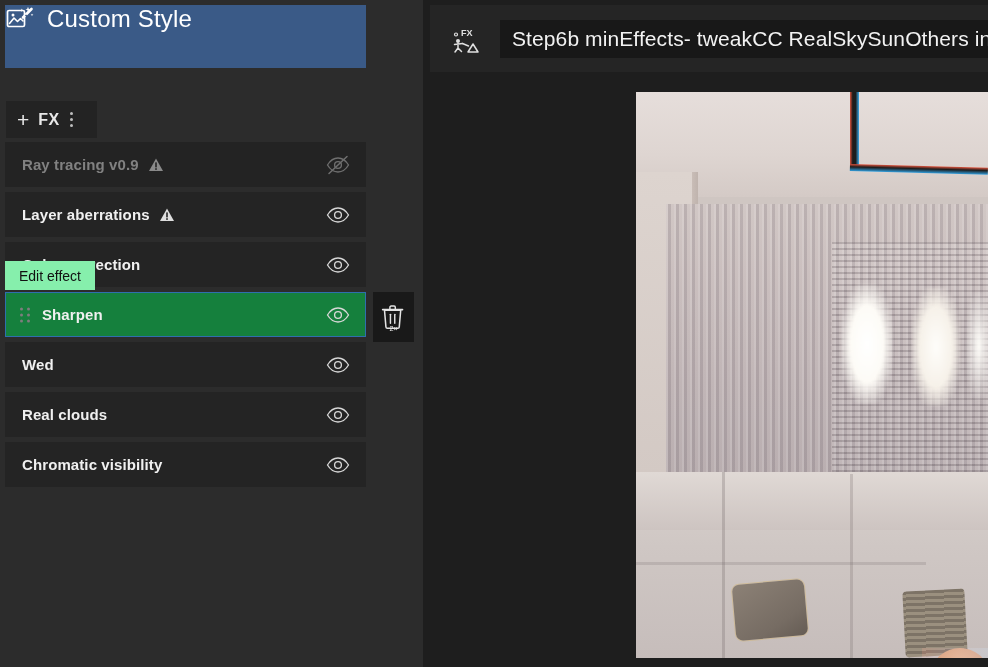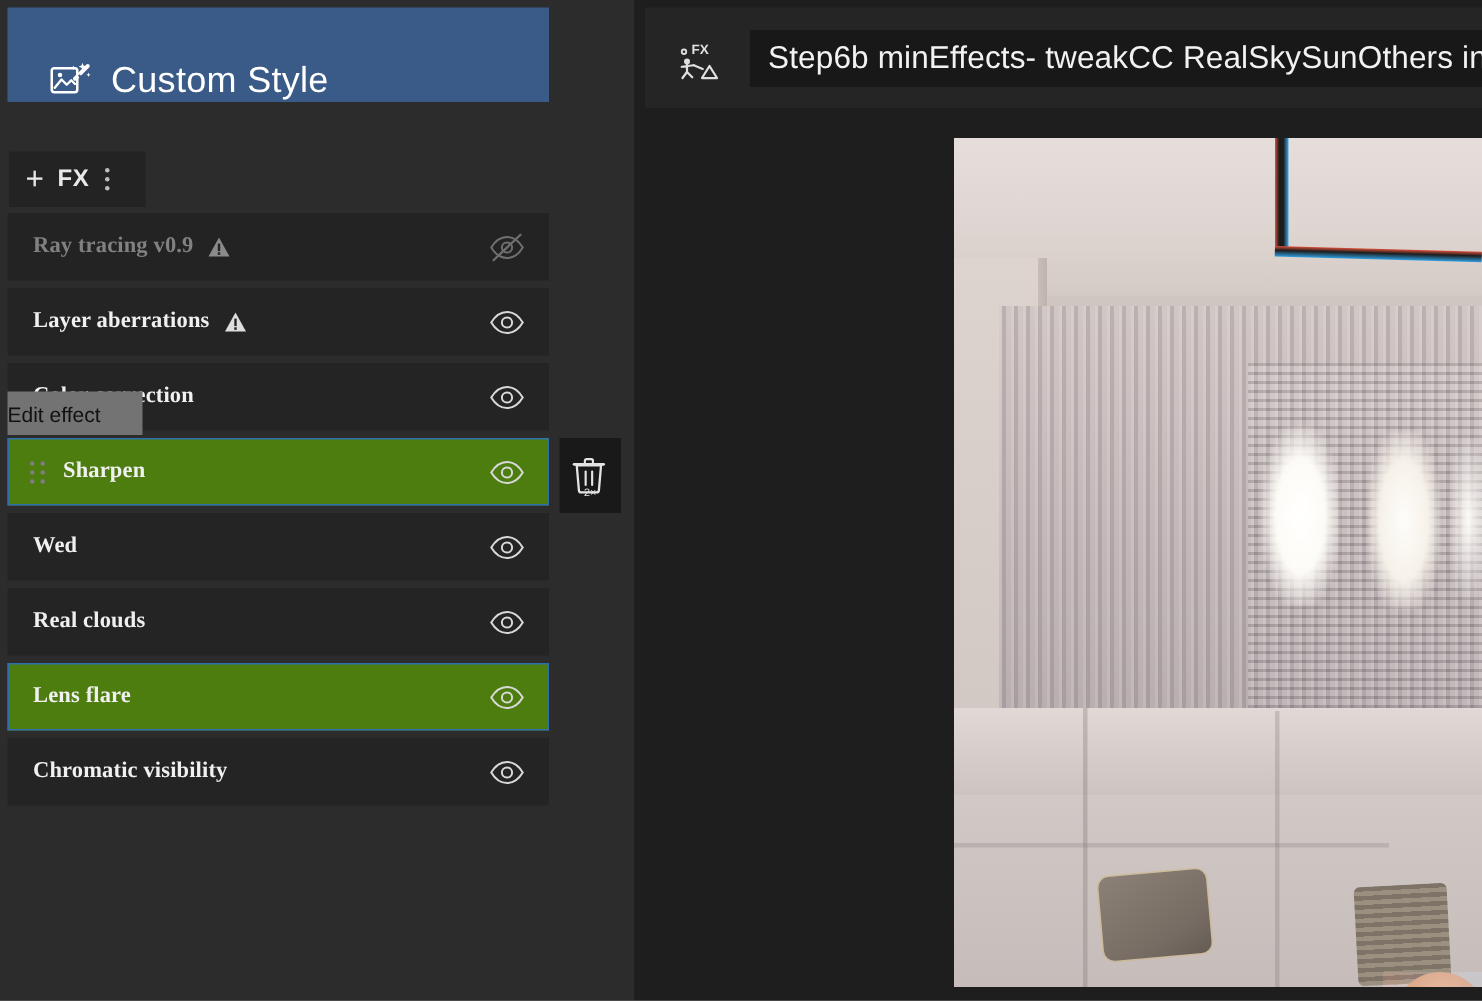--- a/index.html
+++ b/index.html
@@ -22,22 +22,22 @@
     background: #2c2c2c;
   }
 
   #style-header {
     position: absolute;
     left: 5px; top: 5px;
     width: 361px;
     height: 63px;
     background: #3a5a87;
     display: flex;
-    align-items: flex-end;
-    padding-left: 28px;
+    align-items: flex-start;
+    padding-left: 1px;
     gap: 13px;
   }
   #style-header .hdr-icon { width: 28px; height: 28px; flex: none; }
   #style-header .hdr-title {
     color: #ffffff;
     font-size: 24px;
     font-weight: 400;
     letter-spacing: .2px;
     white-space: nowrap;
   }
@@ -75,58 +75,58 @@
     position: relative;
     width: 361px;
     height: 45px;
     margin-bottom: 5px;
     background: #242424;
     display: flex;
     align-items: center;
     padding: 0 14px 0 16px;
     border: 1px solid transparent;
   }
-  .fx-row.selected { border-color: #2f6fae; background: #4d7c0f; }
+  .fx-row.selected { border-color: #2f6fae; background: #15803d; }
   .fx-row.dim { background: #232323; }
 
   .drag-handle {
     position: absolute;
     left: 14px; top: 50%;
     transform: translateY(-50%);
     display: grid;
     grid-template-columns: repeat(2, 3px);
     grid-template-rows: repeat(3, 3px);
     gap: 3px 4px;
   }
   .drag-handle i { width: 3px; height: 3px; border-radius: 50%; background: #7e7e7e; display: block; }
 
   .fx-name {
     color: #f0f0f0;
     font-size: 15px;
     font-weight: 700;
     letter-spacing: .1px;
     white-space: nowrap;
-    font-family: Liberation Serif, serif;
   }
   .fx-row.dim .fx-name { color: #818181; font-weight: 700; }
   .fx-row.has-handle .fx-name { margin-left: 20px; }
 
   .warn-icon { margin-left: 9px; width: 16px; height: 16px; flex: none; }
 
   .eye { margin-left: auto; width: 26px; height: 26px; flex: none; }
 
   
   #tooltip-edit-effect {
     position: absolute;
     left: 5px; top: 261px;
     width: 90px;
     height: 29px;
-    background: #737373;
-    display: flex;
-    align-items: center;
+    background: #86efac;
+    display: flex;
+    align-items: center;
+    justify-content: center;
     z-index: 40;
   }
   #tooltip-edit-effect span {
     color: #111111;
     font-size: 14px;
     font-weight: 400;
     white-space: nowrap;
   }
 
   
@@ -368,27 +368,20 @@
       </div>
       <div class="fx-row">
         <span class="fx-name">Wed</span>
         <span class="eye"><svg viewBox="0 0 26 26" width="26" height="26">
   <path d="M2.5 13 C5.5 8 9.2 6 13 6 c3.8 0 7.5 2 10.5 7 c-3 5 -6.7 7 -10.5 7 c-3.8 0 -7.5 -2 -10.5 -7 z" fill="none" stroke="#d8d8d8" stroke-width="1.35"></path>
   <circle cx="13" cy="13" r="3.4" fill="none" stroke="#d8d8d8" stroke-width="1.35"></circle>
 </svg></span>
       </div>
       <div class="fx-row">
         <span class="fx-name">Real clouds</span>
-        <span class="eye"><svg viewBox="0 0 26 26" width="26" height="26">
-  <path d="M2.5 13 C5.5 8 9.2 6 13 6 c3.8 0 7.5 2 10.5 7 c-3 5 -6.7 7 -10.5 7 c-3.8 0 -7.5 -2 -10.5 -7 z" fill="none" stroke="#d8d8d8" stroke-width="1.35"></path>
-  <circle cx="13" cy="13" r="3.4" fill="none" stroke="#d8d8d8" stroke-width="1.35"></circle>
-</svg></span>
-      </div>
-      <div class="fx-row selected">
-        <span class="fx-name">Lens flare</span>
         <span class="eye"><svg viewBox="0 0 26 26" width="26" height="26">
   <path d="M2.5 13 C5.5 8 9.2 6 13 6 c3.8 0 7.5 2 10.5 7 c-3 5 -6.7 7 -10.5 7 c-3.8 0 -7.5 -2 -10.5 -7 z" fill="none" stroke="#d8d8d8" stroke-width="1.35"></path>
   <circle cx="13" cy="13" r="3.4" fill="none" stroke="#d8d8d8" stroke-width="1.35"></circle>
 </svg></span>
       </div>
       <div class="fx-row">
         <span class="fx-name">Chromatic visibility</span>
         <span class="eye"><svg viewBox="0 0 26 26" width="26" height="26">
   <path d="M2.5 13 C5.5 8 9.2 6 13 6 c3.8 0 7.5 2 10.5 7 c-3 5 -6.7 7 -10.5 7 c-3.8 0 -7.5 -2 -10.5 -7 z" fill="none" stroke="#d8d8d8" stroke-width="1.35"></path>
   <circle cx="13" cy="13" r="3.4" fill="none" stroke="#d8d8d8" stroke-width="1.35"></circle>

